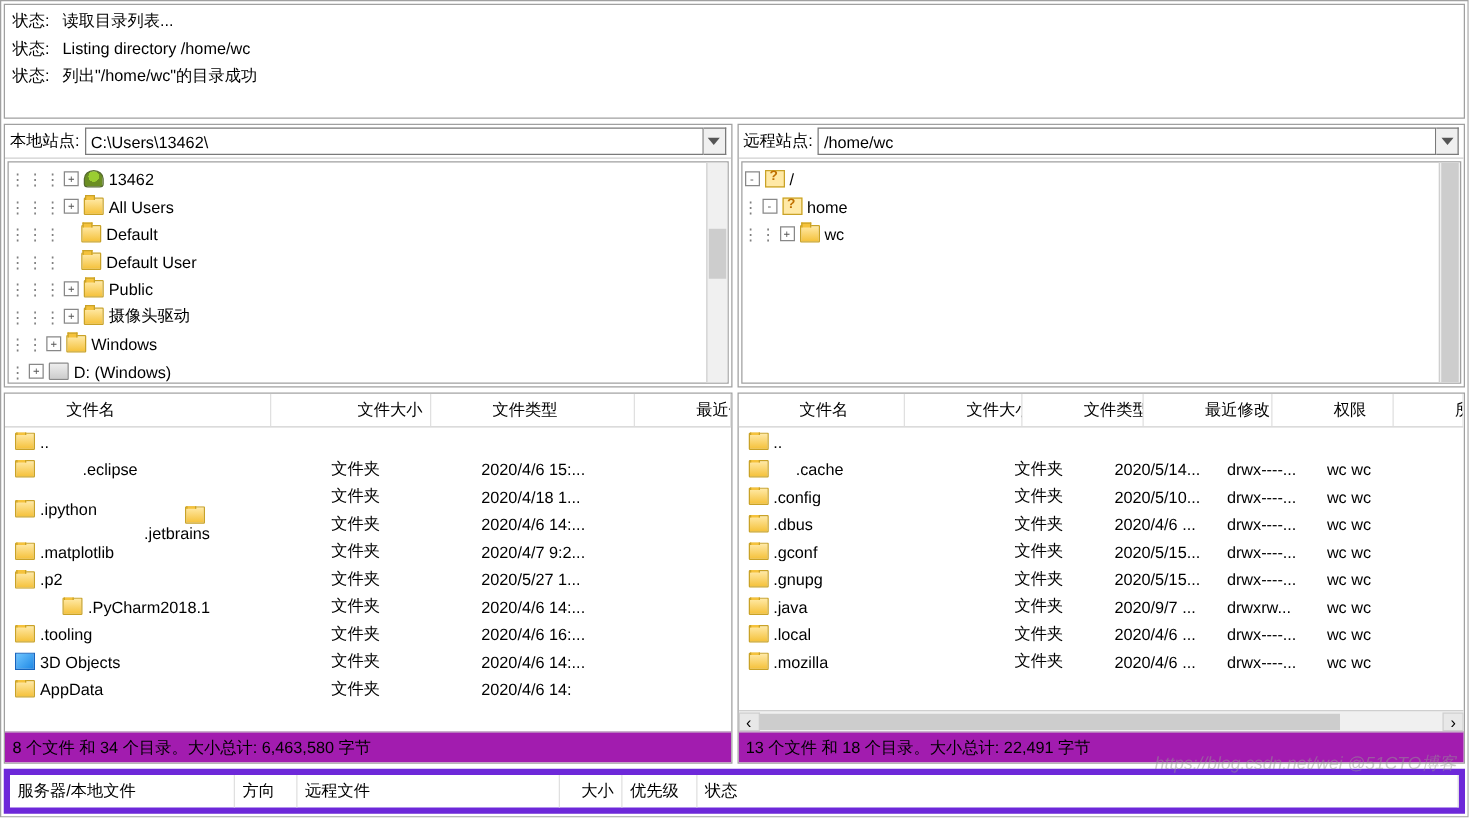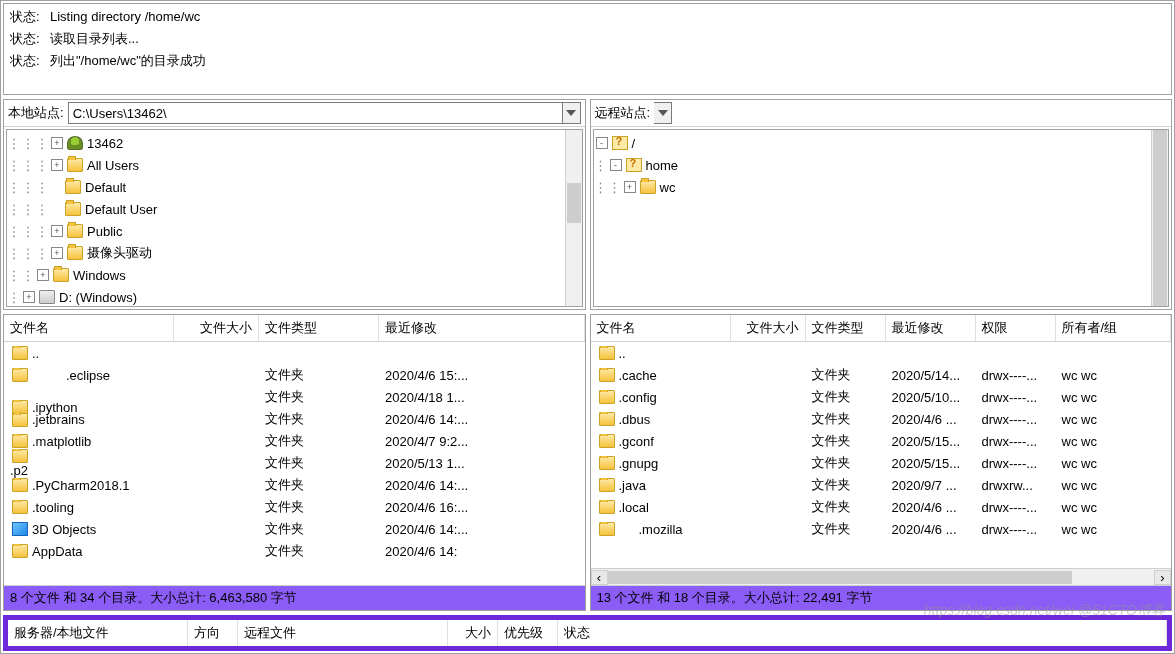--- a/index.html
+++ b/index.html
@@ -27,46 +27,46 @@
   .folder { background: linear-gradient(#ffe9a6,#f5c23c); border: 1px solid #c9a227; border-radius: 1px; }
   .folder::before { content:""; position:absolute; top:-3px; left:0; width:6px; height:3px; background:#f5c23c; border:1px solid #c9a227; border-bottom:none; }
   .user { background: radial-gradient(circle at 50% 35%, #9acd32 40%, #6b8e23 41%); border-radius: 50% 50% 20% 20%; border:1px solid #556b2f; }
   .drive { background: linear-gradient(#eee,#ccc); border:1px solid #888; border-radius:1px; }
   .q  { background:#ffe9a6; border:1px solid #c9a227; }
   .q::after { content:"?"; position:absolute; left:3px; top:-2px; font-size:11px; font-weight:bold; color:#c07000; }
   .cube { background: linear-gradient(135deg,#6ec5ff,#1e88e5); border:1px solid #1565c0; }
   .list-pane { border: 1px solid #a0a0a0; margin: 2px; display: flex; flex-direction: column; overflow: hidden; }
   .list-row-flex { display: flex; flex: 1 1 auto; overflow: hidden; }
   .list-hdr { display: flex; background: #fff; border-bottom: 1px solid #d0d0d0; flex: 0 0 auto; }
-  .list-hdr .col { padding: 4px 6px; border-right: 1px solid #e0e0e0; white-space: nowrap; overflow: hidden; }
+  .list-hdr .col { padding: 4px 6px; border-right: 1px solid #e0e0e0; white-space: nowrap; overflow: hidden; margin-left: 43px; }
   .list-body { flex: 1; overflow: hidden; position: relative; }
   .file-row { display: flex; align-items: center; height: 22px; }
   .file-row .cell { padding: 0 6px; white-space: nowrap; overflow: hidden; }
-  .status-line { border-top: 1px solid #d0d0d0; padding: 3px 6px; background: #8b5cf6; flex: 0 0 auto; }
+  .status-line { border-top: 1px solid #d0d0d0; padding: 3px 6px; background: #a21caf; flex: 0 0 auto; }
   .hscroll { height: 17px; background: #f0f0f0; border-top: 1px solid #cfcfcf; display: flex; align-items: center; }
   .hscroll .cap { width: 17px; height: 15px; background: #e8e8e8; border: 1px solid #cfcfcf; display:flex; align-items:center; justify-content:center; }
   .hscroll .track { flex:1; height:15px; position:relative; }
   .hscroll .hthumb { position:absolute; top:1px; bottom:1px; left:0; width:85%; background:#cdcdcd; }
   .queue-pane { border: 5px solid #6d28d9; margin: 2px; flex: 0 0 auto; }
   .queue-hdr { display: flex; }
   .queue-hdr .qcol { padding: 4px 6px; border-right: 1px solid #e0e0e0; white-space: nowrap; }
   .watermark { position: absolute; right: 10px; bottom: 34px; color: rgba(150,150,150,0.5); font-size: 14px; pointer-events: none; font-style: italic; }
   
   .L-c0{width:170px}.L-c1{width:85px}.L-c2{width:120px}.L-c3{flex:1}
   
   .R-c0{width:140px}.R-c1{width:75px}.R-c2{width:80px}.R-c3{width:90px}.R-c4{width:80px}.R-c5{flex:1}
 </style>
 </head>
 <body>
 
 <div class="frame">
 
   <div class="log-pane">
+    <div class="log-line"><span class="log-label">状态:</span><span>读取目录列表...</span></div>
     <div class="log-line"><span class="log-label">状态:</span><span>Listing directory /home/wc</span></div>
-    <div class="log-line"><span class="log-label">状态:</span><span>读取目录列表...</span></div>
     <div class="log-line"><span class="log-label">状态:</span><span>列出"/home/wc"的目录成功</span></div>
   </div>
 
   <div class="sites-row" style="flex:0 0 auto;">
 
     <div class="site-panel">
       <div class="path-bar">
         <span class="lbl">本地站点:</span>
         <input class="path-input" value="C:\Users\13462\" style="">
         <div class="combo-btn">
@@ -141,20 +141,21 @@
           </div>
         <div class="tree-scroll">
             <div class="tree-thumb"></div>
           </div>
       </div>
     </div>
 
     <div class="site-panel">
       <div class="path-bar">
         <span class="lbl">远程站点:</span>
+        <input class="path-input" value="/home/wc" style="">
         <div class="combo-btn">
             <svg viewBox="0 0 10 6">
               <path d="M0 0 L5 6 L10 0 Z" fill="#555"></path>
             </svg>
           </div>
       </div>
       <div class="tree-pane">
         <div class="tree-inner" id="remote-tree">
             <div class="node">
               <span class="expander">-</span>
@@ -213,48 +214,48 @@
           <div class="file-row">
             <div class="cell L-c0" style="display: flex;  margin-top: 20px;">
               <span class="ico folder"></span>
               <span>.ipython</span>
             </div>
             <div class="cell L-c1"></div>
             <div class="cell L-c2">文件夹</div>
             <div class="cell L-c3">2020/4/18 1...</div>
           </div>
           <div class="file-row">
+            <div class="cell L-c0" style="display: flex; align-items: flex-end; flex-direction: column;">
+              <span class="ico folder"></span>
+              <span>.jetbrains</span>
+            </div>
+            <div class="cell L-c1"></div>
+            <div class="cell L-c2">文件夹</div>
+            <div class="cell L-c3">2020/4/6 14:...</div>
+          </div>
+          <div class="file-row">
+            <div class="cell L-c0" style="display: flex; align-items: center;">
+              <span class="ico folder"></span>
+              <span>.matplotlib</span>
+            </div>
+            <div class="cell L-c1"></div>
+            <div class="cell L-c2">文件夹</div>
+            <div class="cell L-c3">2020/4/7 9:2...</div>
+          </div>
+          <div class="file-row">
             <div class="cell L-c0" style="display: flex; align-items: flex-end;">
               <span class="ico folder"></span>
-              <span>.jetbrains</span>
-            </div>
-            <div class="cell L-c1"></div>
-            <div class="cell L-c2">文件夹</div>
-            <div class="cell L-c3">2020/4/6 14:...</div>
-          </div>
-          <div class="file-row">
-            <div class="cell L-c0" style="display: flex; align-items: center;">
-              <span class="ico folder"></span>
-              <span>.matplotlib</span>
-            </div>
-            <div class="cell L-c1"></div>
-            <div class="cell L-c2">文件夹</div>
-            <div class="cell L-c3">2020/4/7 9:2...</div>
-          </div>
-          <div class="file-row">
-            <div class="cell L-c0" style="display: flex; align-items: flex-start; flex-direction: column;">
-              <span class="ico folder"></span>
               <span>.p2</span>
             </div>
             <div class="cell L-c1"></div>
             <div class="cell L-c2">文件夹</div>
-            <div class="cell L-c3">2020/5/13 1...</div>
-          </div>
-          <div class="file-row">
-            <div class="cell L-c0" style="display: flex; align-items: center;">
+            <div class="cell L-c3">2020/5/27 1...</div>
+          </div>
+          <div class="file-row">
+            <div class="cell L-c0" style="display: flex; align-items: center; justify-content: flex-end;">
               <span class="ico folder"></span>
               <span>.PyCharm2018.1</span>
             </div>
             <div class="cell L-c1"></div>
             <div class="cell L-c2">文件夹</div>
             <div class="cell L-c3">2020/4/6 14:...</div>
           </div>
           <div class="file-row">
             <div class="cell L-c0" style="display: flex; align-items: center;">
               <span class="ico folder"></span>
@@ -301,21 +302,21 @@
               <span class="ico folder"></span>
               <span>..</span>
             </div>
             <div class="cell R-c1"></div>
             <div class="cell R-c2"></div>
             <div class="cell R-c3"></div>
             <div class="cell R-c4"></div>
             <div class="cell R-c5"></div>
           </div>
           <div class="file-row">
-            <div class="cell R-c0" style="display: flex; align-items: center;">
+            <div class="cell R-c0" style="display: flex; align-items: center; gap: 18px;">
               <span class="ico folder"></span>
               <span>.cache</span>
             </div>
             <div class="cell R-c1"></div>
             <div class="cell R-c2">文件夹</div>
             <div class="cell R-c3">2020/5/14...</div>
             <div class="cell R-c4">drwx----...</div>
             <div class="cell R-c5">wc wc</div>
           </div>
           <div class="file-row">
@@ -378,21 +379,21 @@
               <span class="ico folder"></span>
               <span>.local</span>
             </div>
             <div class="cell R-c1"></div>
             <div class="cell R-c2">文件夹</div>
             <div class="cell R-c3">2020/4/6 ...</div>
             <div class="cell R-c4">drwx----...</div>
             <div class="cell R-c5">wc wc</div>
           </div>
           <div class="file-row">
-            <div class="cell R-c0" style="display: flex; align-items: center; gap: 20px;">
+            <div class="cell R-c0" style="display: flex; align-items: center;">
               <span class="ico folder"></span>
               <span>.mozilla</span>
             </div>
             <div class="cell R-c1"></div>
             <div class="cell R-c2">文件夹</div>
             <div class="cell R-c3">2020/4/6 ...</div>
             <div class="cell R-c4">drwx----...</div>
             <div class="cell R-c5">wc wc</div>
           </div>
         </div>

